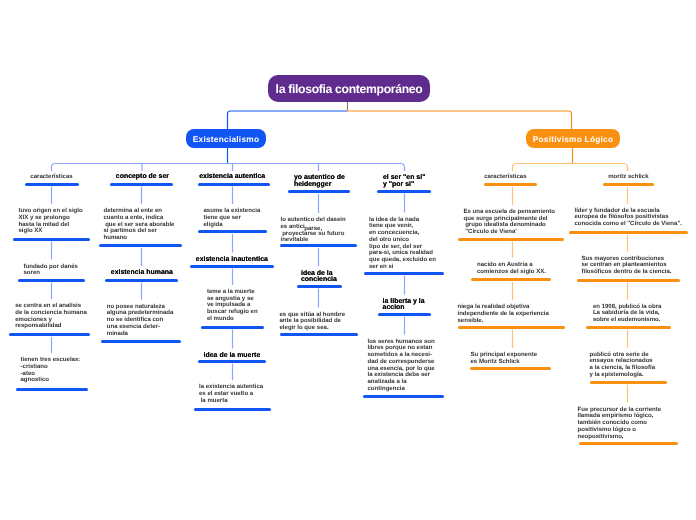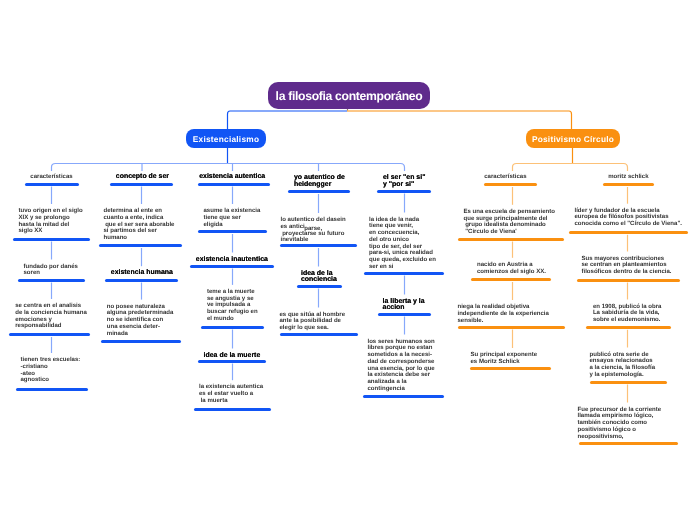--- a/index.html
+++ b/index.html
@@ -4,21 +4,21 @@
 <title>la filosofia contemporáneo</title>
 <style>
   html,body{margin:0;padding:0;background:#ffffff;}
   body{width:696px;height:520px;overflow:hidden;
        font-family:"Liberation Sans",sans-serif;
        -webkit-font-smoothing:antialiased;text-rendering:geometricPrecision;}
   #canvas{position:relative;width:696px;height:520px;}
   svg#edges{position:absolute;left:0;top:0;width:696px;height:520px;}
   .node{position:absolute;box-sizing:border-box;}
   .rootbox{border-radius:10px;color:#fff;font-weight:bold;font-size:12.2px;letter-spacing:-0.32px;
-    display:flex;align-items:center;justify-content:center;white-space:nowrap;margin-top:7px;}
+    display:flex;align-items:center;justify-content:center;white-space:nowrap;}
   .l1box{border-radius:8px;color:#fff;font-weight:bold;font-size:8.3px;letter-spacing:.25px;
     display:flex;align-items:center;justify-content:center;white-space:nowrap;}
   .cell{position:absolute;}
   .cell .body{white-space:pre;color:#333;font-size:6.05px;font-weight:bold;line-height:6.75px;
               }
   .cell.h .body{font-weight:bold;color:#0d0d0d;font-size:6.95px;line-height:6.9px;
               text-shadow:0 0 .3px rgba(0,0,0,.9);}
   .cell.hr .body{font-weight:bold;color:#333;font-size:6.05px;line-height:6.85px;}
   .ul{position:absolute;height:3px;border-radius:1.5px;}
 </style>
@@ -65,21 +65,21 @@
       <path d="M627.5 329.8 V347.5" fill="none" stroke="#fcc178" stroke-width="1.2" stroke-linecap="butt"></path>
       <path d="M627.5 384.5 V402.5" fill="none" stroke="#fcc178" stroke-width="1.2" stroke-linecap="butt"></path>
     </svg>
 <div class="node rootbox" style="left: 268px; top: 75px; width: 162px; height: 27px; background: rgb(95, 43, 140);">
       <span>la filosofia contemporáneo</span>
     </div>
     <div class="node l1box" style="left: 186px; top: 129px; width: 80px; height: 19px; background: rgb(17, 85, 245);">
       <span>Existencialismo</span>
     </div>
     <div class="node l1box" style="left: 526px; top: 129px; width: 94px; height: 19px; background: rgb(250, 144, 16);">
-      <span>Positivismo Círculo</span>
+      <span>Positivismo Lógico</span>
     </div>
     <div class="cell hr" id="n-c1" style="top: 174px; left: 30.3px;">
       <div class="body">características</div>
     </div>
     <div class="ul" id="u-c1" style="left: 24.5px; width: 54px; background: rgb(17, 85, 245); top: 182.5px;"></div>
     <div class="cell " id="n-c1a" style="top: 208px; left: 18.5px;">
       <div class="body">tuvo origen en el siglo
 XIX y se prolongo
 hasta la mitad del
 siglo XX</div>

